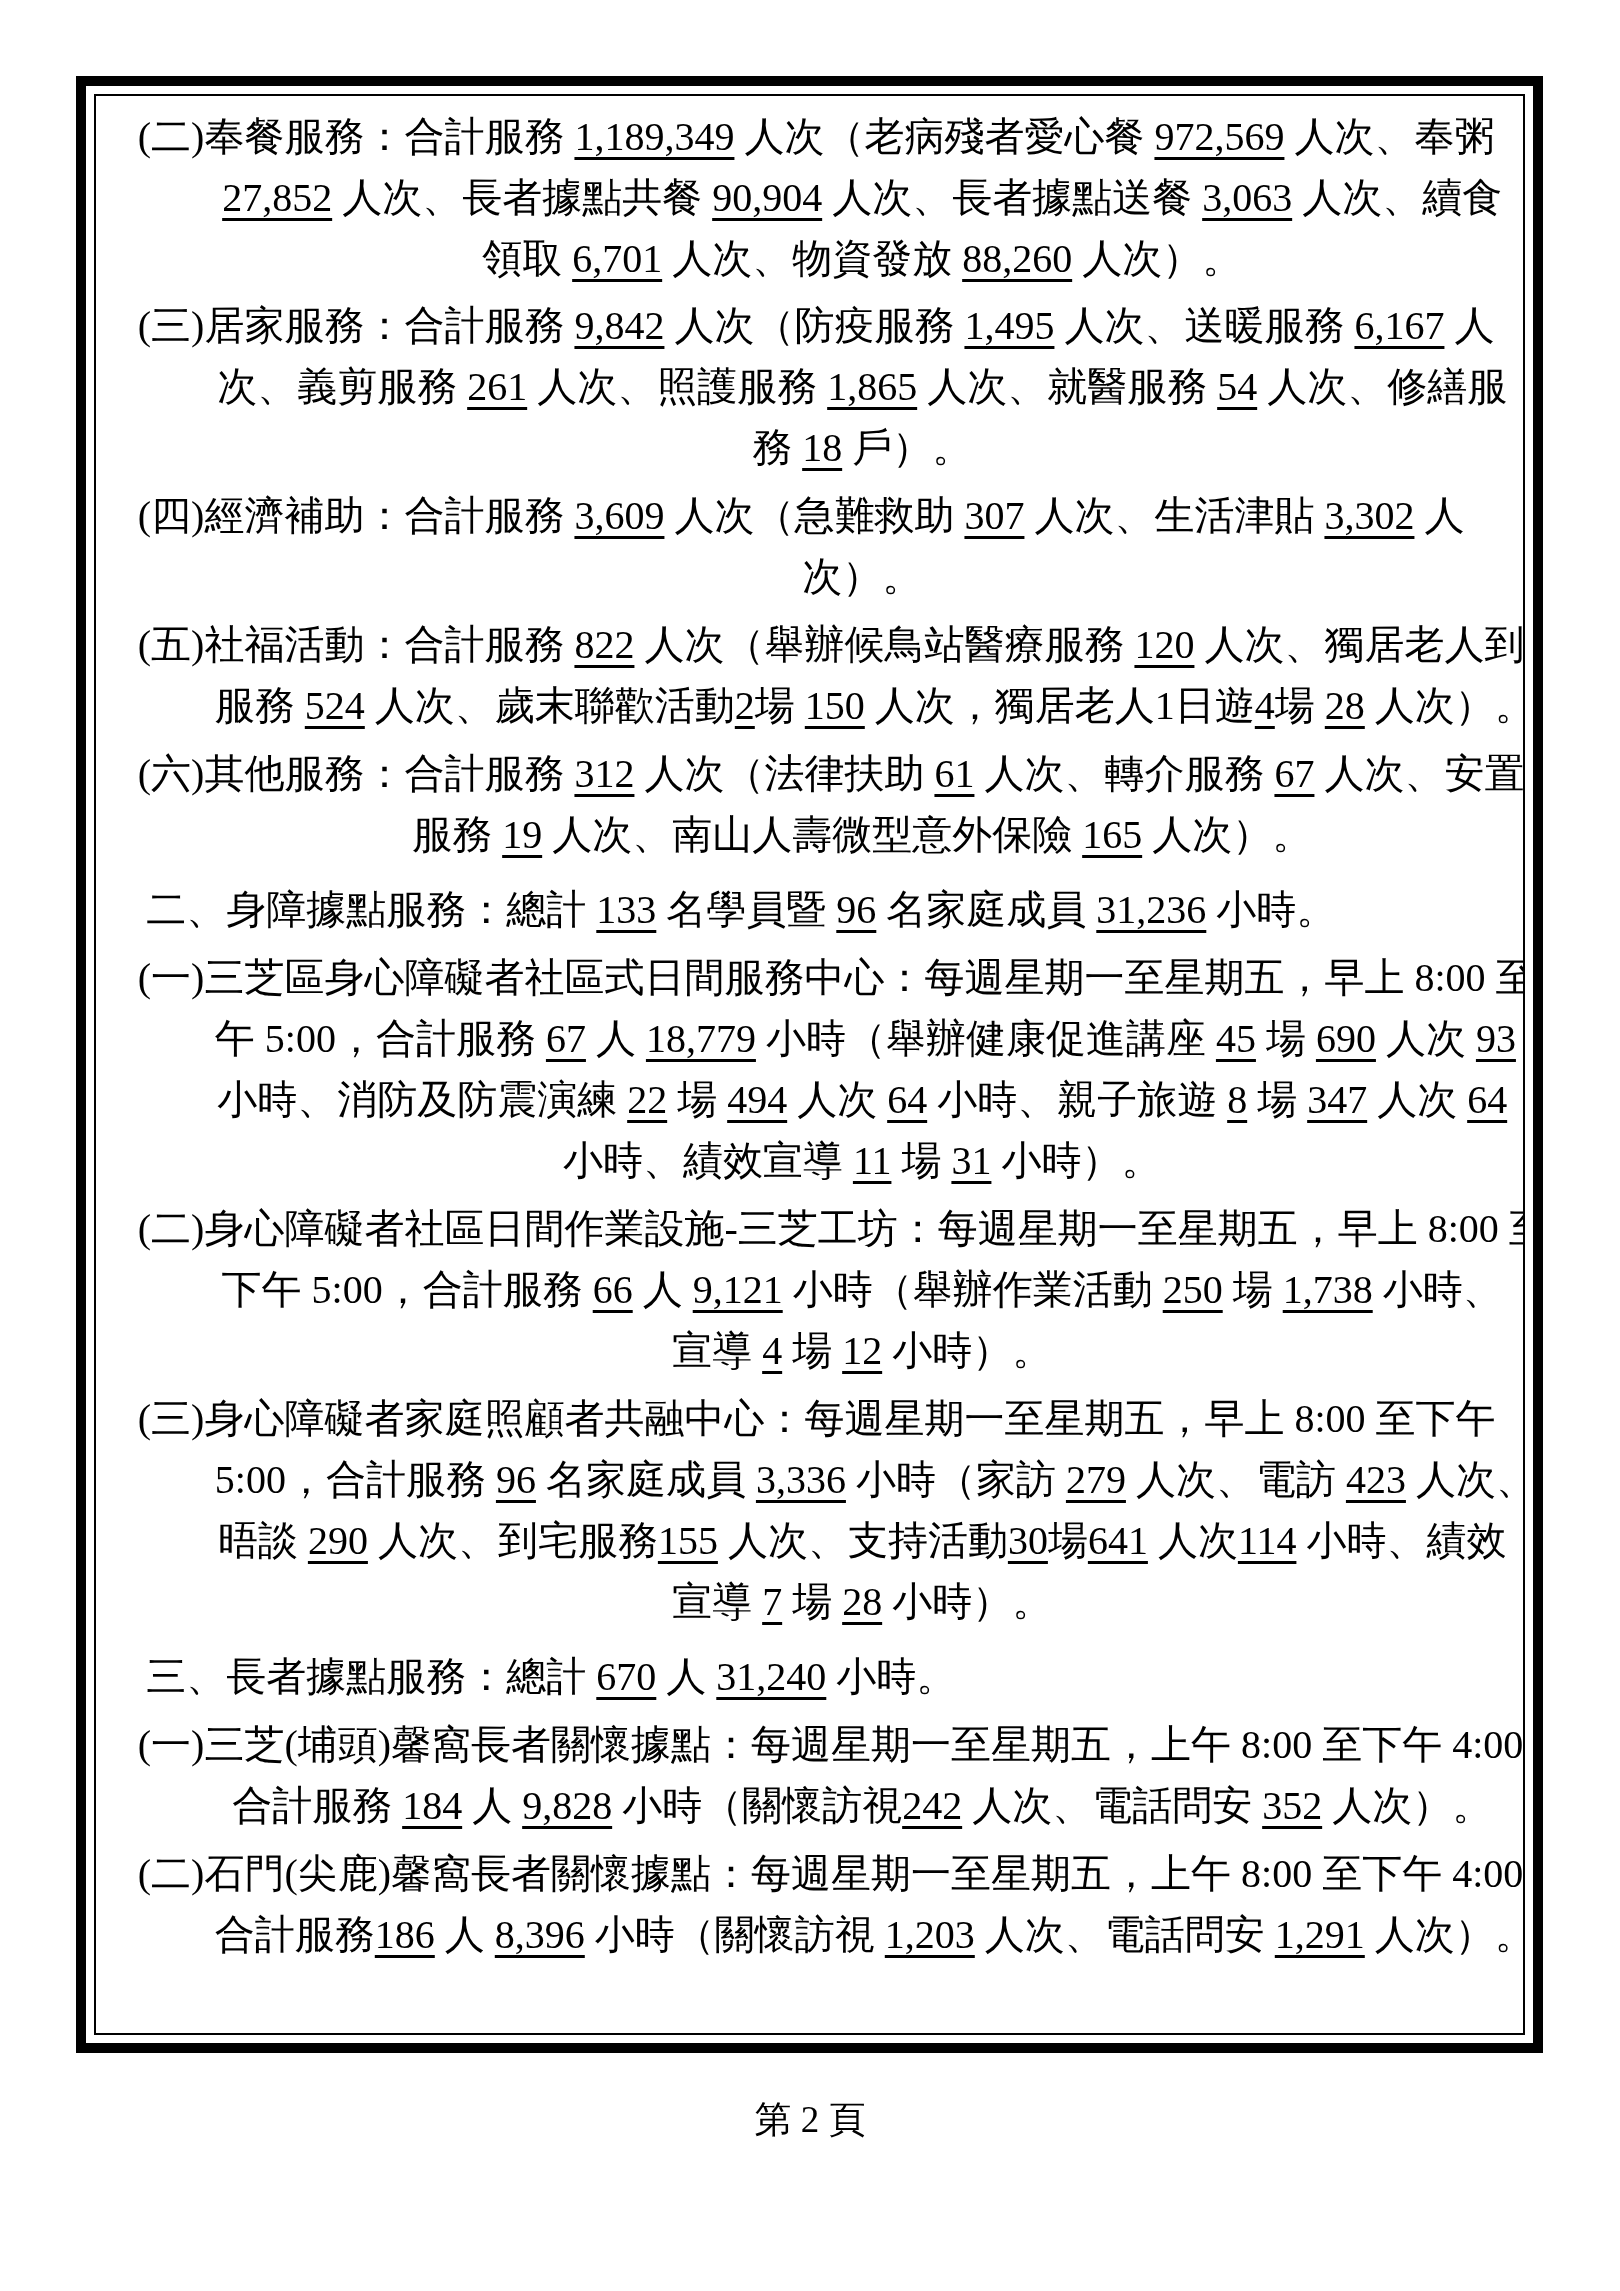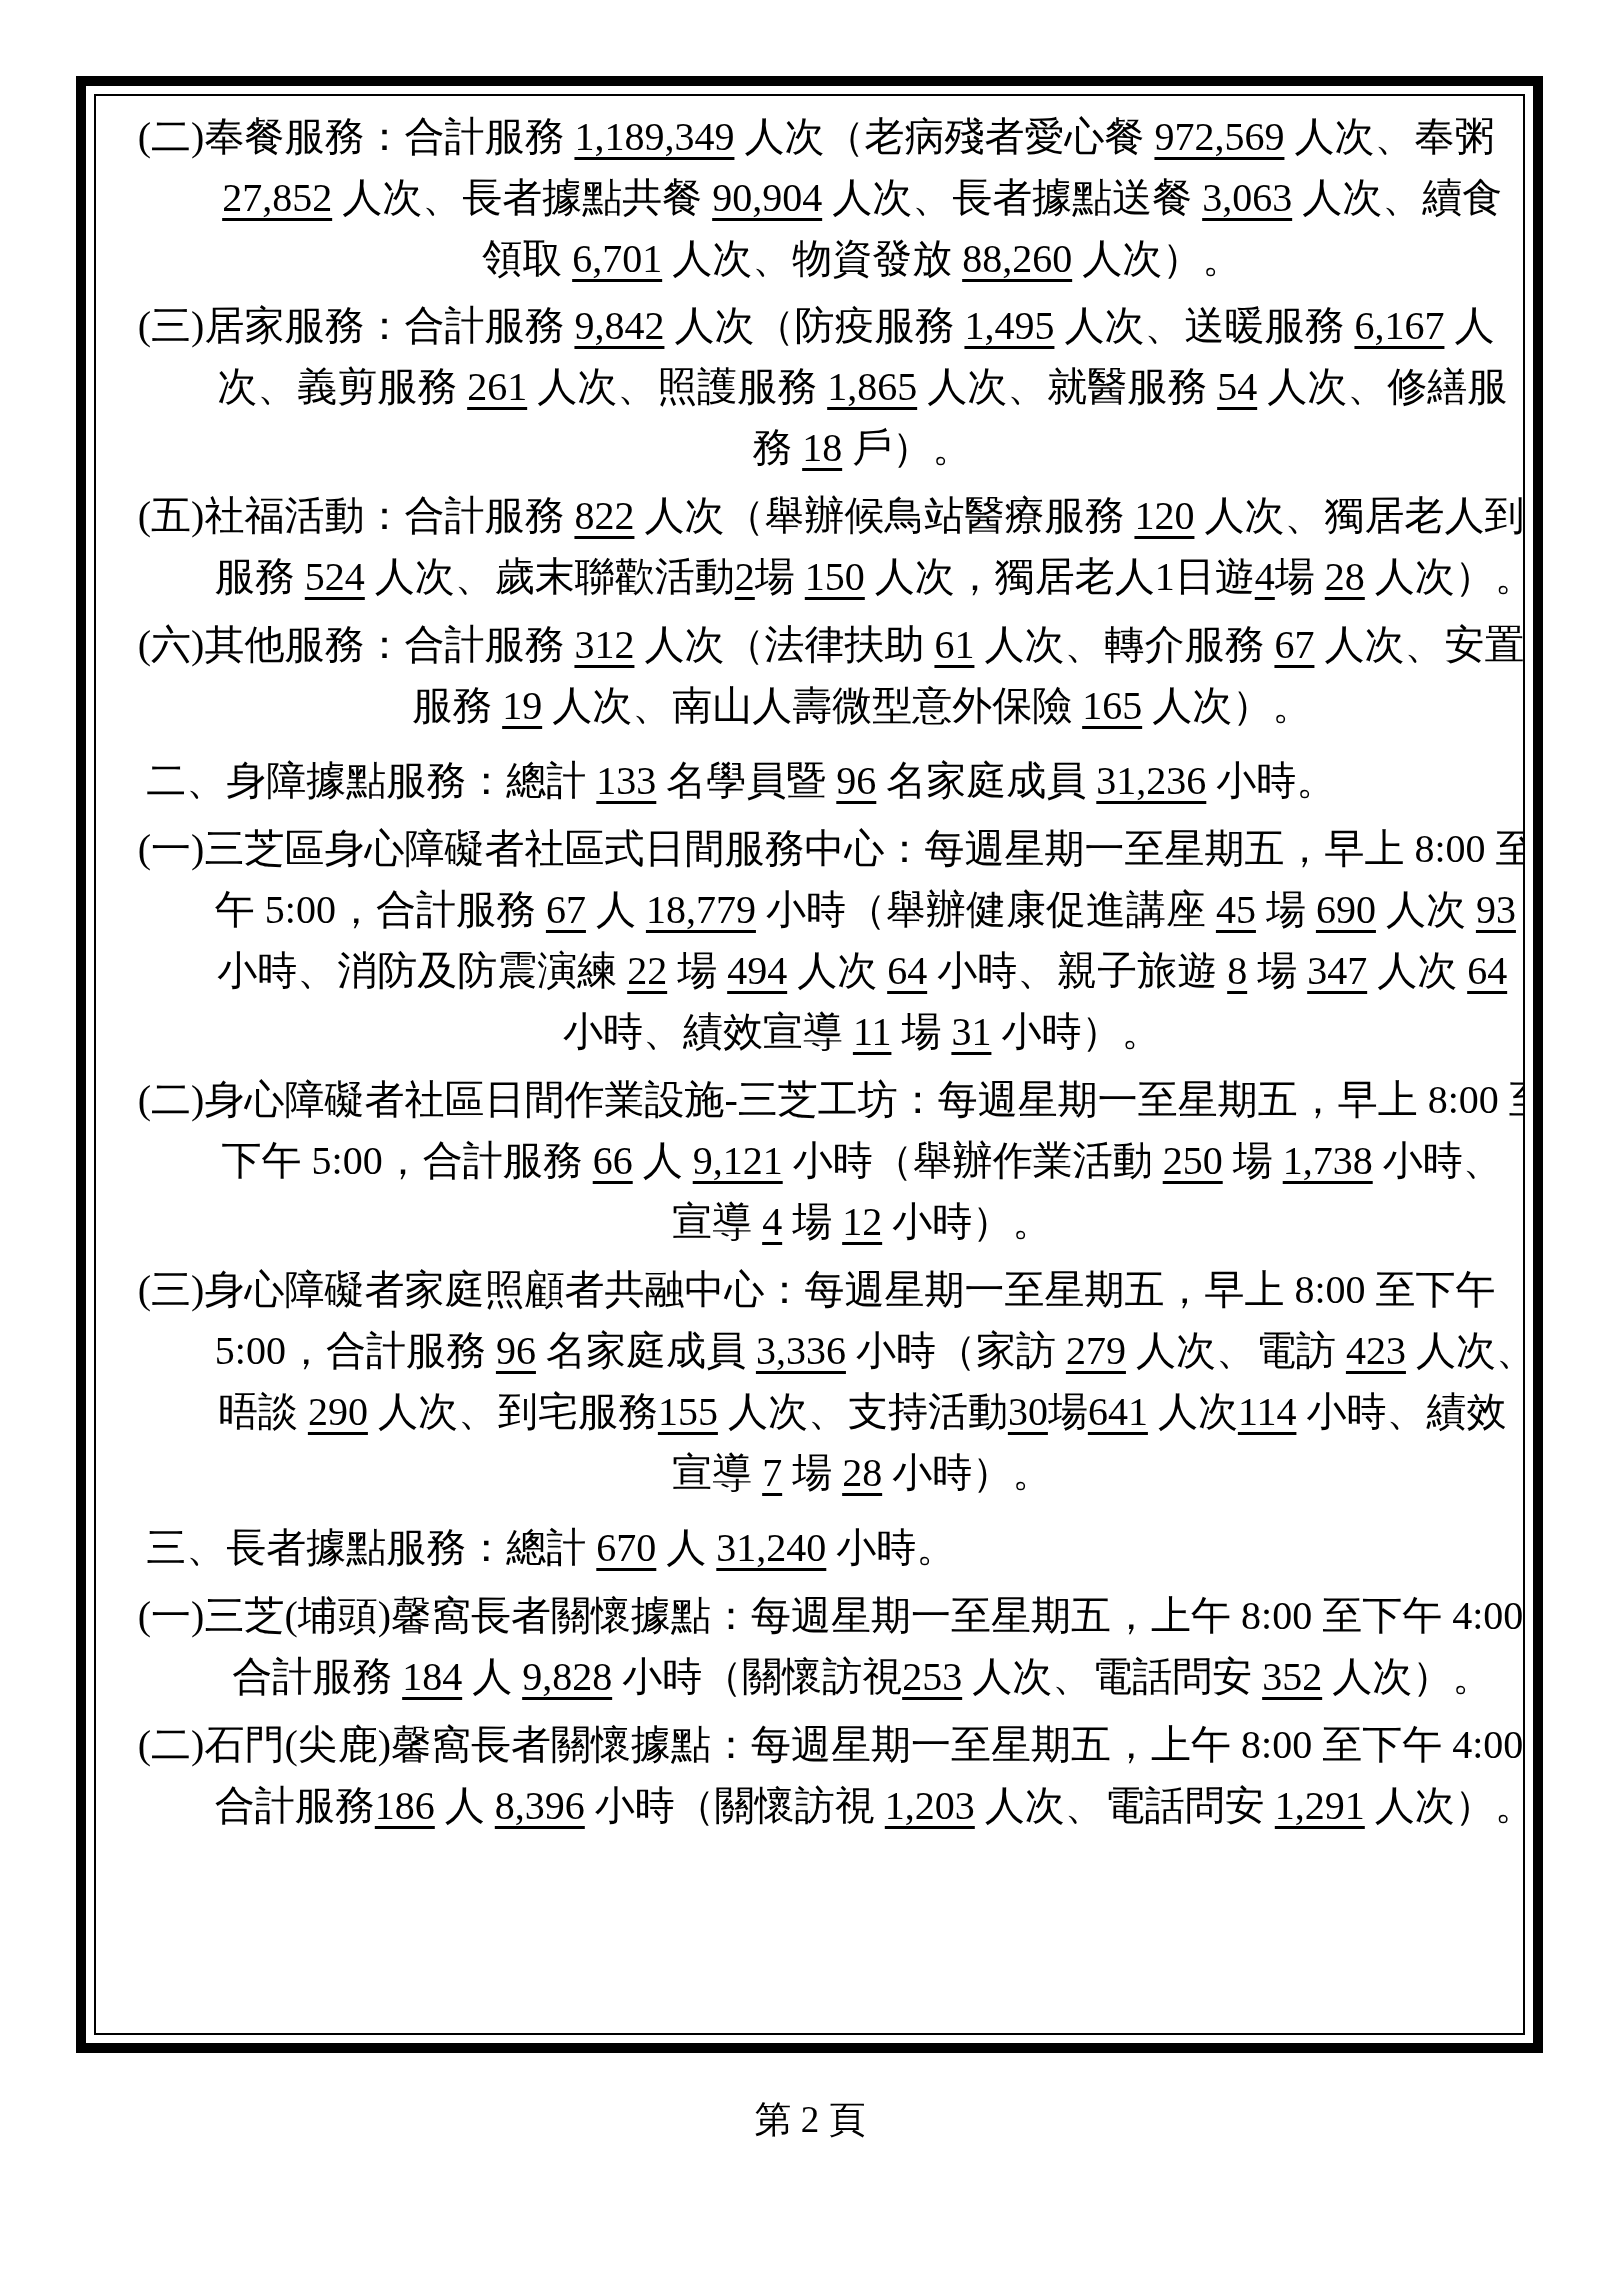--- a/index.html
+++ b/index.html
@@ -75,20 +75,24 @@
             <div class="line indent-first"><span>(二)奉餐服務：合計服務 </span><span class="u">1,189,349</span><span> 人次（老病殘者愛心餐 </span><span class="u">972,569</span><span> 人次、奉粥</span></div>
             <div class="line indent-cont"><span class="u">27,852</span><span> 人次、長者據點共餐 </span><span class="u">90,904</span><span> 人次、長者據點送餐 </span><span class="u">3,063</span><span> 人次、續食</span></div>
             <div class="line indent-cont"><span>領取 </span><span class="u">6,701</span><span> 人次、物資發放 </span><span class="u">88,260</span><span> 人次）。</span></div>
           </div>
           <div class="para para-item">
             <div class="line indent-first"><span>(三)居家服務：合計服務 </span><span class="u">9,842</span><span> 人次（防疫服務 </span><span class="u">1,495</span><span> 人次、送暖服務 </span><span class="u">6,167</span><span> 人</span></div>
             <div class="line indent-cont"><span>次、義剪服務 </span><span class="u">261</span><span> 人次、照護服務 </span><span class="u">1,865</span><span> 人次、就醫服務 </span><span class="u">54</span><span> 人次、修繕服</span></div>
             <div class="line indent-cont"><span>務 </span><span class="u">18</span><span> 戶）。</span></div>
           </div>
           <div class="para para-item">
+            <div class="line indent-first"><span>(四)經濟補助：合計服務 </span><span class="u">3,609</span><span> 人次（急難救助 </span><span class="u">307</span><span> 人次、生活津貼 </span><span class="u">3,302</span><span> 人</span></div>
+            <div class="line indent-cont"><span>次）。</span></div>
+          </div>
+          <div class="para para-item">
             <div class="line indent-first"><span>(五)社福活動：合計服務 </span><span class="u">822</span><span> 人次（舉辦候鳥站醫療服務 </span><span class="u">120</span><span> 人次、獨居老人到宅</span></div>
             <div class="line indent-cont"><span>服務 </span><span class="u">524</span><span> 人次、歲末聯歡活動</span><span class="u">2</span><span>場 </span><span class="u">150</span><span> 人次，獨居老人1日遊</span><span class="u">4</span><span>場 </span><span class="u">28</span><span> 人次）。</span></div>
           </div>
           <div class="para para-item">
             <div class="line indent-first"><span>(六)其他服務：合計服務 </span><span class="u">312</span><span> 人次（法律扶助 </span><span class="u">61</span><span> 人次、轉介服務 </span><span class="u">67</span><span> 人次、安置</span></div>
             <div class="line indent-cont"><span>服務 </span><span class="u">19</span><span> 人次、南山人壽微型意外保險 </span><span class="u">165</span><span> 人次）。</span></div>
           </div>
           <div class="para para-header">
             <div class="line indent-header"><span>二、身障據點服務：總計 </span><span class="u">133</span><span> 名學員暨 </span><span class="u">96</span><span> 名家庭成員 </span><span class="u">31,236</span><span> 小時。</span></div>
           </div>
@@ -107,21 +111,21 @@
             <div class="line indent-first"><span>(三)身心障礙者家庭照顧者共融中心：每週星期一至星期五，早上 8:00 至下午</span></div>
             <div class="line indent-cont"><span>5:00，合計服務 </span><span class="u">96</span><span> 名家庭成員 </span><span class="u">3,336</span><span> 小時（家訪 </span><span class="u">279</span><span> 人次、電訪 </span><span class="u">423</span><span> 人次、</span></div>
             <div class="line indent-cont"><span>晤談 </span><span class="u">290</span><span> 人次、到宅服務</span><span class="u">155</span><span> 人次、支持活動</span><span class="u">30</span><span>場</span><span class="u">641</span><span> 人次</span><span class="u">114</span><span> 小時、績效</span></div>
             <div class="line indent-cont"><span>宣導 </span><span class="u">7</span><span> 場 </span><span class="u">28</span><span> 小時）。</span></div>
           </div>
           <div class="para para-header">
             <div class="line indent-header"><span>三、長者據點服務：總計 </span><span class="u">670</span><span> 人 </span><span class="u">31,240</span><span> 小時。</span></div>
           </div>
           <div class="para para-item">
             <div class="line indent-first"><span>(一)三芝(埔頭)馨窩長者關懷據點：每週星期一至星期五，上午 8:00 至下午 4:00，</span></div>
-            <div class="line indent-cont"><span>合計服務 </span><span class="u">184</span><span> 人 </span><span class="u">9,828</span><span> 小時（關懷訪視</span><span class="u">253</span><span> 人次、電話問安 </span><span class="u">352</span><span> 人次）。</span></div>
+            <div class="line indent-cont"><span>合計服務 </span><span class="u">184</span><span> 人 </span><span class="u">9,828</span><span> 小時（關懷訪視</span><span class="u">242</span><span> 人次、電話問安 </span><span class="u">352</span><span> 人次）。</span></div>
           </div>
           <div class="para para-item">
             <div class="line indent-first"><span>(二)石門(尖鹿)馨窩長者關懷據點：每週星期一至星期五，上午 8:00 至下午 4:00，</span></div>
             <div class="line indent-cont"><span>合計服務</span><span class="u">186</span><span> 人 </span><span class="u">8,396</span><span> 小時（關懷訪視 </span><span class="u">1,203</span><span> 人次、電話問安 </span><span class="u">1,291</span><span> 人次）。</span></div>
           </div>
         </div>
     </div>
   </div>
   <div class="footer">第 2 頁</div>
 </div>

